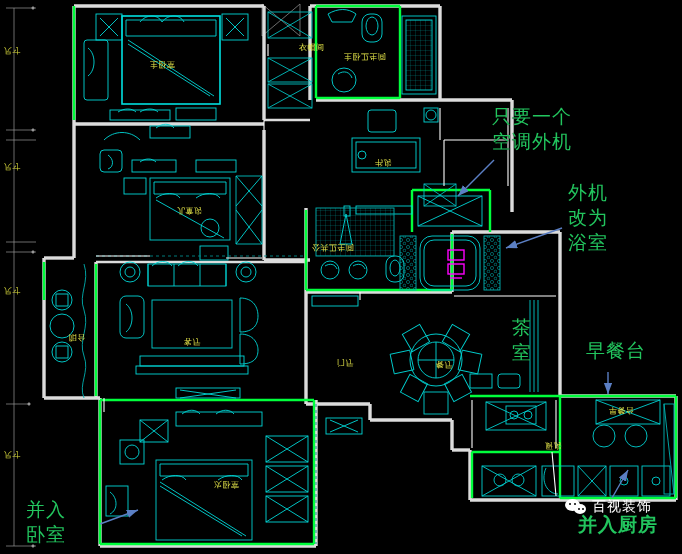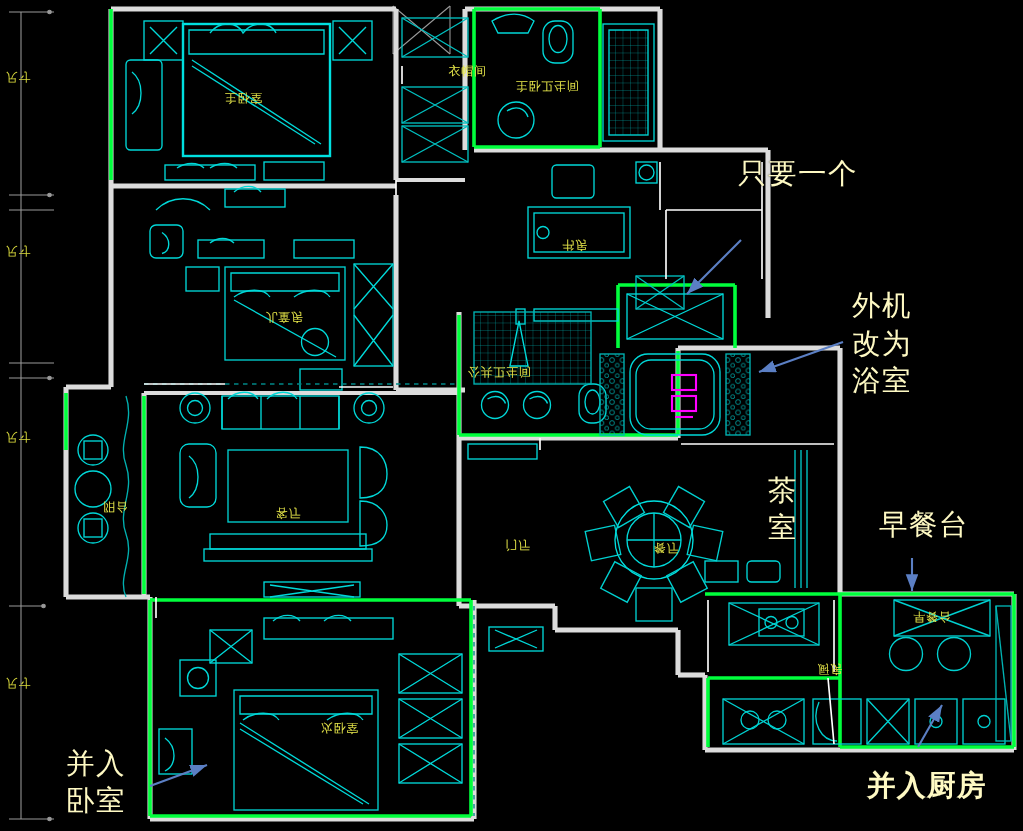--- a/index.html
+++ b/index.html
@@ -13,21 +13,21 @@
   
   .lbl{
     position:absolute;color:#e8e84a;font-size:8px;line-height:1.05;
     white-space:nowrap;letter-spacing:.5px;
     font-family:"DejaVu Sans","Liberation Sans",sans-serif;
   }
   .lbl.flip{transform:scaleY(-1);}
   .lbl.dim{color:#d8d83c;font-size:8px;}
 
   .anno{
-    position:absolute;color:#fef9c3;font-size:19px;line-height:1.32;
+    position:absolute;color:#22c55e;font-size:19px;line-height:1.32;
     white-space:nowrap;font-weight:400;letter-spacing:1px;
     text-shadow:0 0 1px #000;
     font-family:"DejaVu Sans","Liberation Sans",sans-serif;
   }
 
   .wm{position:absolute;display:flex;align-items:center;gap:5px;}
   .wm-txt{color:#fff;font-size:14px;letter-spacing:1px;white-space:nowrap;
           font-family:"DejaVu Sans","Liberation Sans",sans-serif;}
   .wm-logo{width:22px;height:17px;position:relative;}
   .wm-logo i{position:absolute;display:block;border-radius:50%;background:#fff;}
@@ -388,36 +388,48 @@
     </div>
   <div id="dim-labels">
       <div class="lbl dim flip" style="left: 4px; top: 46px;">尺寸</div>
       <div class="lbl dim flip" style="left: 4px; top: 162px;">尺寸</div>
       <div class="lbl dim flip" style="left: 4px; top: 286px;">尺寸</div>
       <div class="lbl dim flip" style="left: 4px; top: 450px;">尺寸</div>
     </div>
   <div id="annos">
       <div class="anno" style="left: 492px; top: 104px;">
         <div>只要一个</div>
-      </div>
-      <div class="anno" style="left: 568px; top: 192px;">
+        <div>空调外机</div>
+      </div>
+      <div class="anno" style="left: 568px; top: 180px;">
         <div>外机</div>
         <div>改为</div>
         <div>浴室</div>
       </div>
       <div class="anno" style="left: 512px; top: 315px;">
         <div>茶</div>
         <div>室</div>
       </div>
       <div class="anno" style="left: 586px; top: 338px;">
         <div>早餐台</div>
       </div>
-      <div class="anno" style="left: 44px; top: 497px;">
+      <div class="anno" style="left: 26px; top: 497px;">
         <div>并入</div>
         <div>卧室</div>
       </div>
       <div class="anno" style="left: 578px; top: 512px; font-weight: bold;">
         <div>并入厨房</div>
       </div>
     </div>
 
+  <div class="wm" id="watermark" style="left: 565px; top: 498px;">
+    <span class="wm-logo">
+      <i class="b1"></i>
+        <i class="b2"></i>
+      <i class="d" style="left:4px;top:4px;"></i>
+      <i class="d" style="left:9px;top:4px;"></i>
+      <i class="d" style="left:13px;top:9px;"></i>
+      <i class="d" style="left:17px;top:9px;"></i>
+    </span>
+    <span class="wm-txt">百视装饰</span>
+  </div>
 
 </div>
 
 </body></html>

